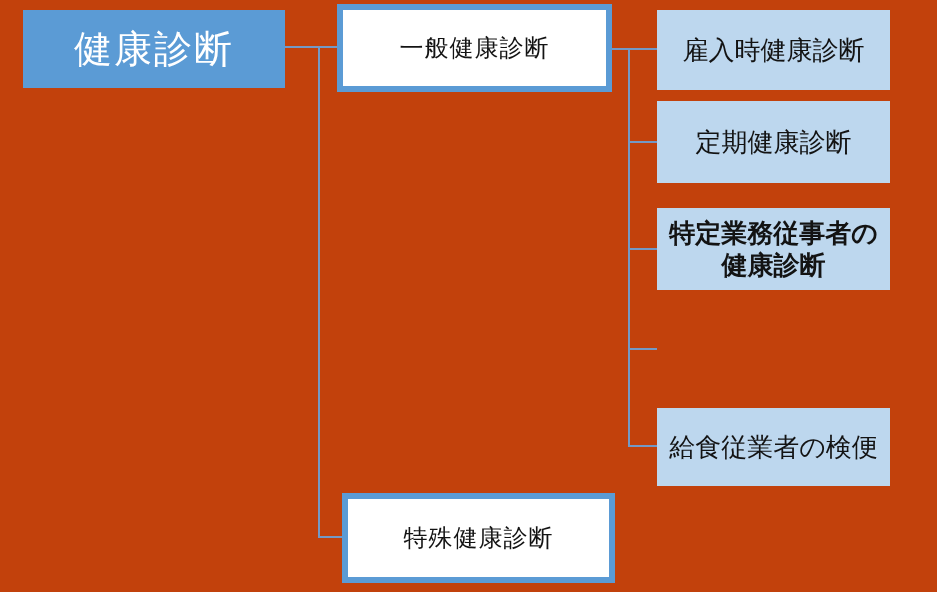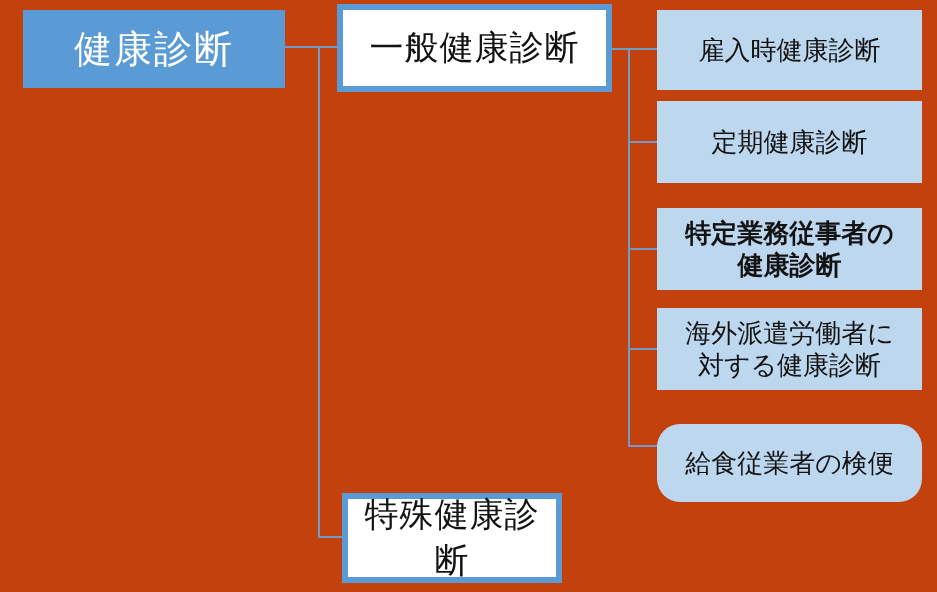--- a/index.html
+++ b/index.html
@@ -29,38 +29,38 @@
     width: 262px; height: 78px;
     background: #5B9BD5;
     color: #ffffff;
     font-size: 38px;
     letter-spacing: 2px;
   }
   .node-l2 {
     background: #ffffff;
     border: 6px solid #5B9BD5;
     color: #131313;
-    font-size: 34px;
+    font-size: 24px;
     letter-spacing: 1px;
   }
   #node-general { left: 337px; top: 4px;   width: 275px; height: 88px; }
-  #node-special { left: 342px; top: 493px; width: 220px; height: 90px; }
+  #node-special { left: 342px; top: 493px; width: 273px; height: 90px; }
   .node-leaf {
     left: 657px;
-    width: 265px;
+    width: 233px;
     background: #BDD7EE;
     color: #131313;
     font-size: 26px;
     line-height: 1.25;
   }
   #leaf-0 { top: 10px;  height: 80px; }
   #leaf-1 { top: 101px; height: 82px; text-align: center; }
   #leaf-2 { top: 208px; height: 82px; font-weight: bold; }
   #leaf-3 { top: 308px; height: 82px; }
-  #leaf-4 { top: 424px; height: 78px; border-radius: 23px; }
+  #leaf-4 { top: 408px; height: 78px; }
   .line {
     position: absolute;
     background: #7399C6;
   }
   
   #conn-root-h    { left: 285px; top: 46px;  width: 52px;  height: 2px; }
   #conn-trunk1-v  { left: 318px; top: 46px;  width: 2px;   height: 492px; }
   #conn-special-h { left: 318px; top: 536px; width: 24px;  height: 2px; }
   
   #conn-general-h { left: 612px; top: 48px;  width: 45px;  height: 2px; }
@@ -91,18 +91,16 @@
 
   <div class="node node-l2" id="node-special">特殊健康診断</div>
 
   <div class="node node-leaf" id="leaf-0">雇入時健康診断</div>
 
   <div class="node node-leaf" id="leaf-1">定期健康診断</div>
 
   <div class="node node-leaf" id="leaf-2">特定業務従事者の
 健康診断</div>
 
-  <div class="node node-leaf" id="leaf-3">海外派遣労働者に
-対する健康診断</div>
 
   <div class="node node-leaf" id="leaf-4">給食従業者の検便</div>
 
 </div>
 
 </body></html>

